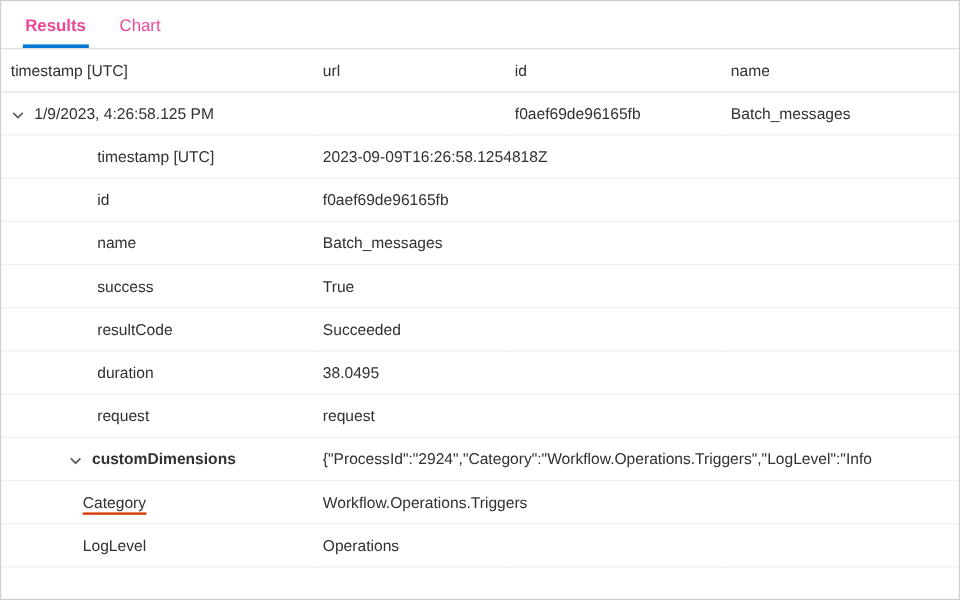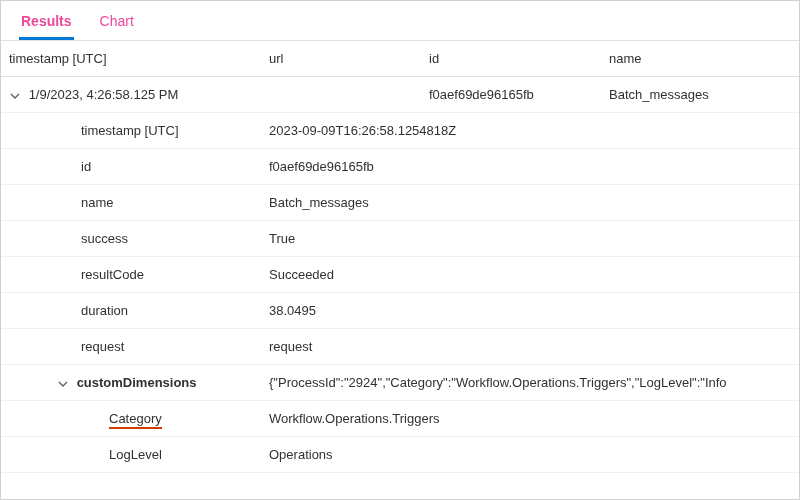--- a/index.html
+++ b/index.html
@@ -70,21 +70,21 @@
       color: #605e5c;
       font-size: 12px;
       margin-right: 4px;
     }
     .chev svg { vertical-align: middle; }
     .detail-key {
       padding-left: 80px;
       font-weight: 400;
     }
     .detail-key-bold { font-weight: 600; }
-    .nested-key { padding-left: 108px; }
+    .nested-key { padding-left: 68px; }
     .nested-chev-cell { padding-left: 56px; }
     .underline-red {
       border-bottom: 2px solid #d83b01;
       padding-bottom: 1px;
     }
     .col-ts { width: 260px; }
     .col-url { width: 160px; }
     .col-id { width: 180px; }
     .col-name { width: auto; }
     .val-span { white-space: nowrap; }

